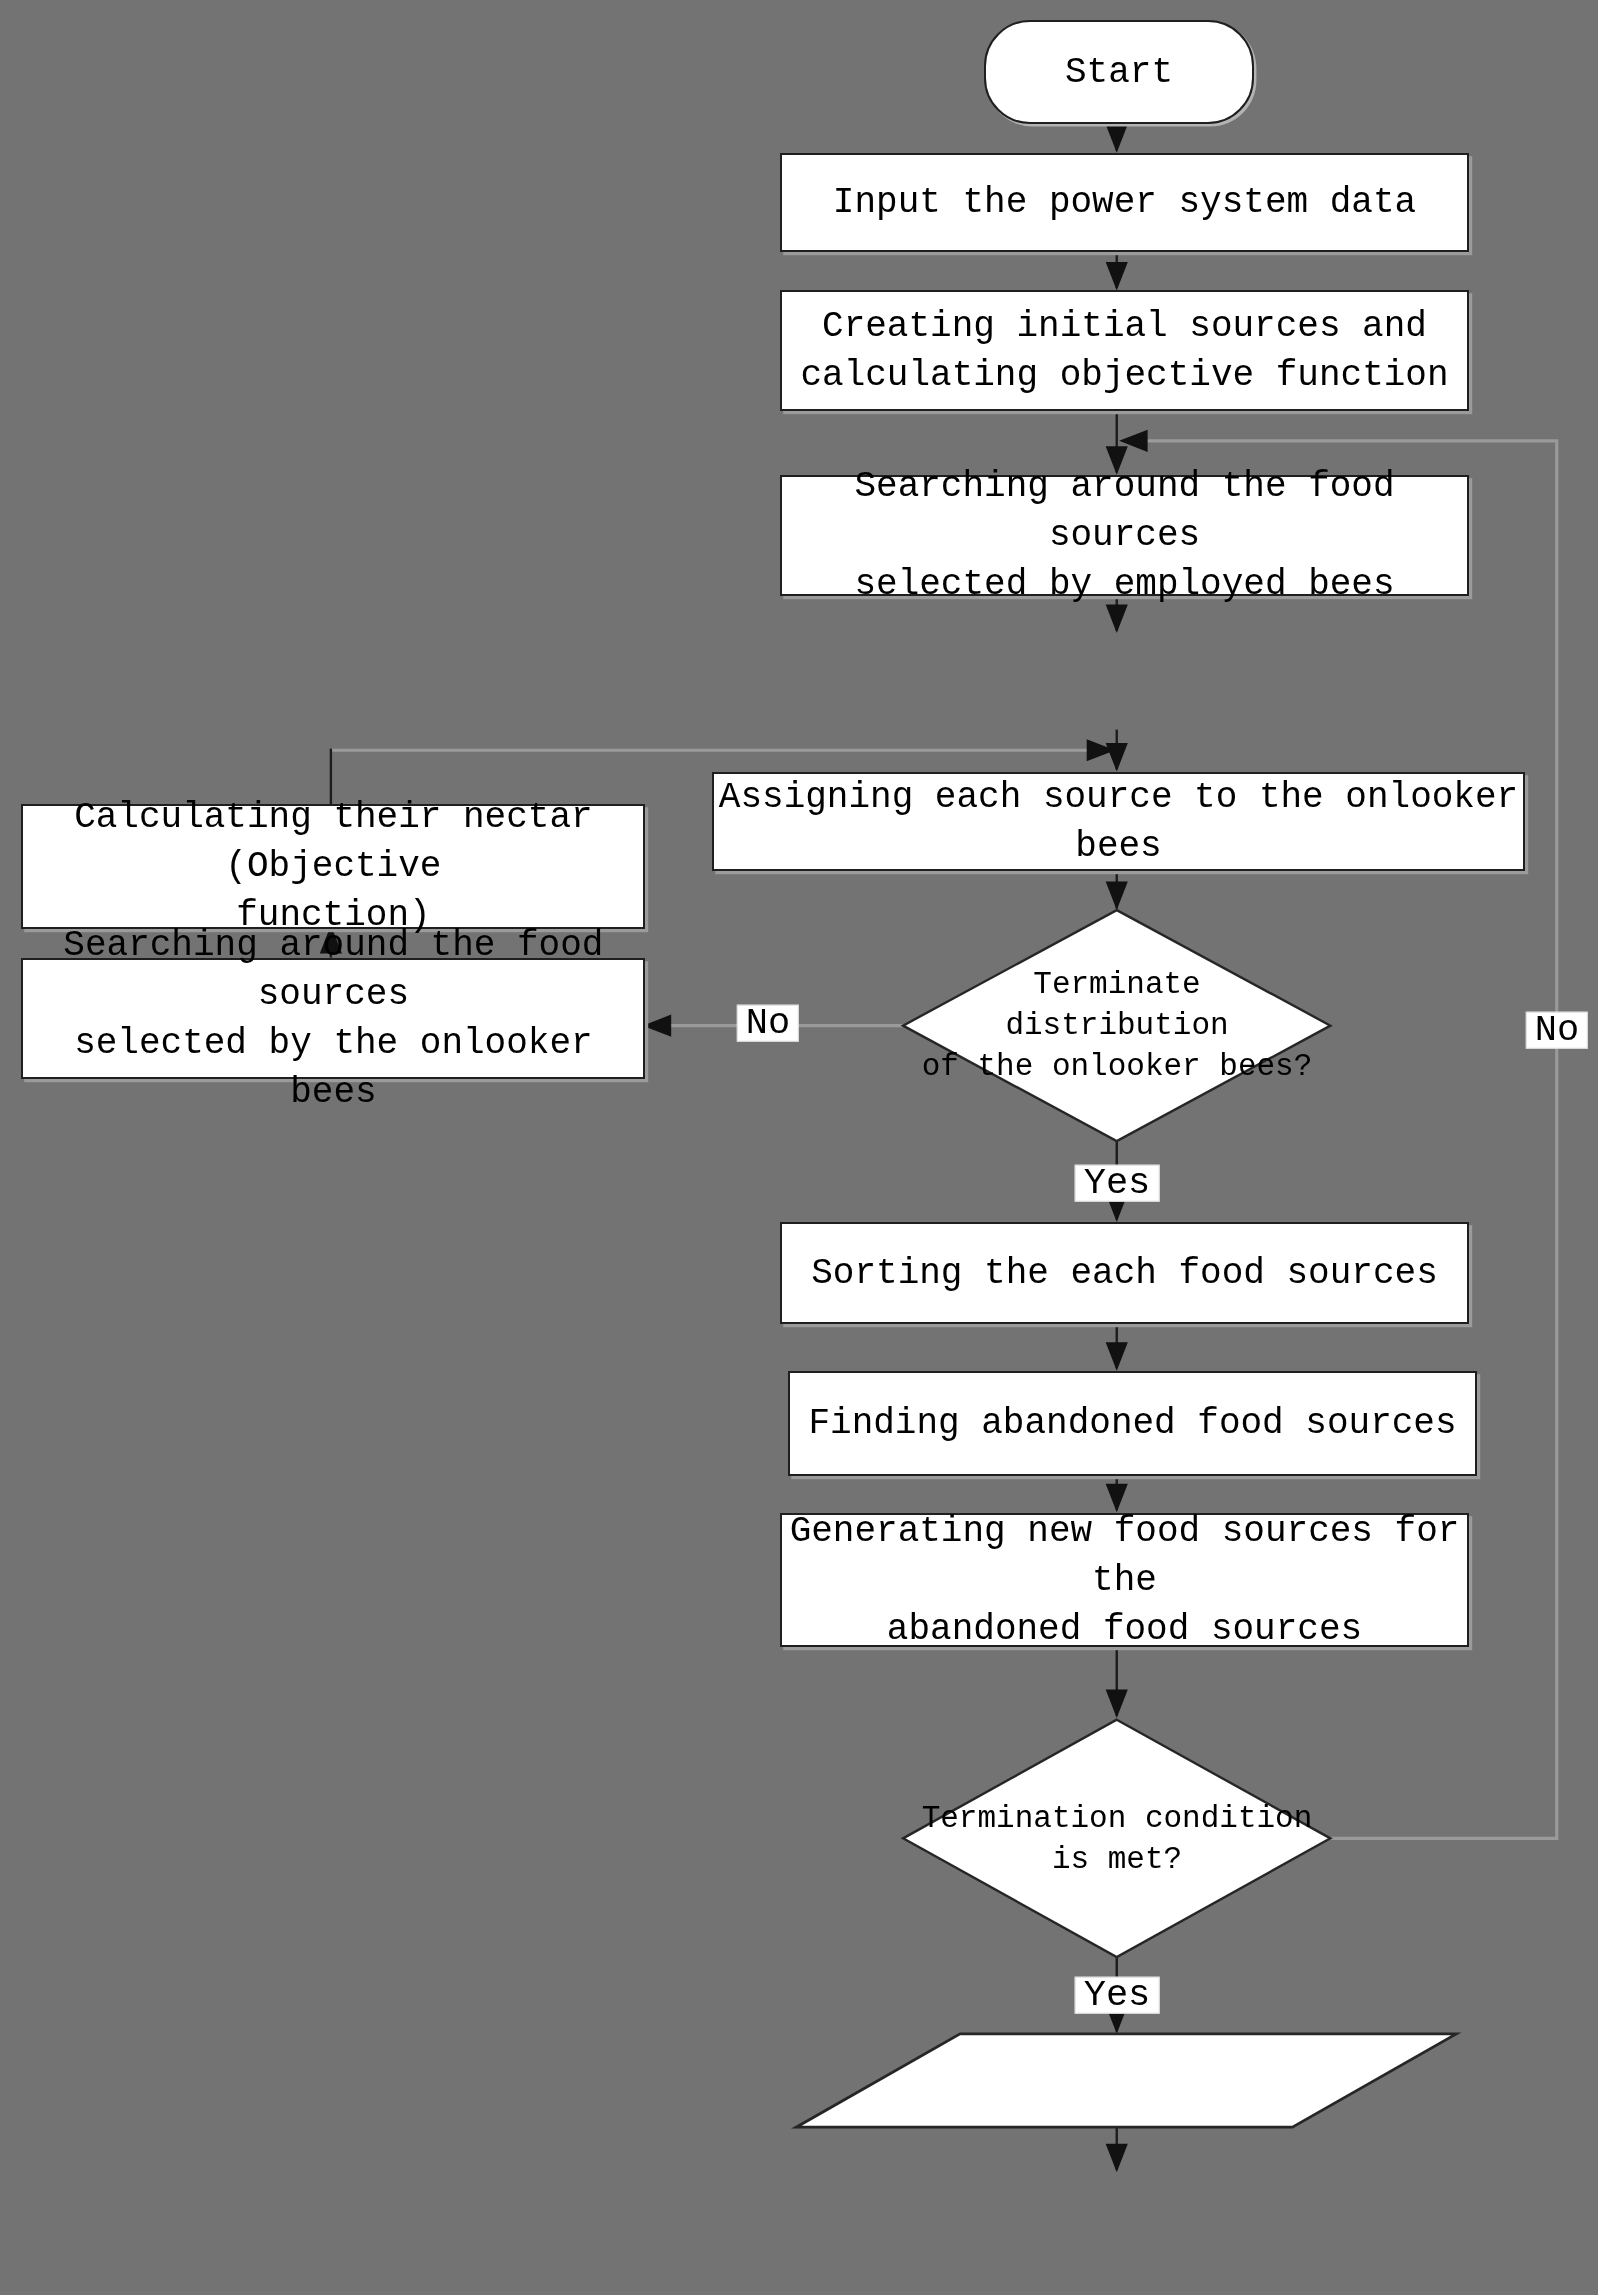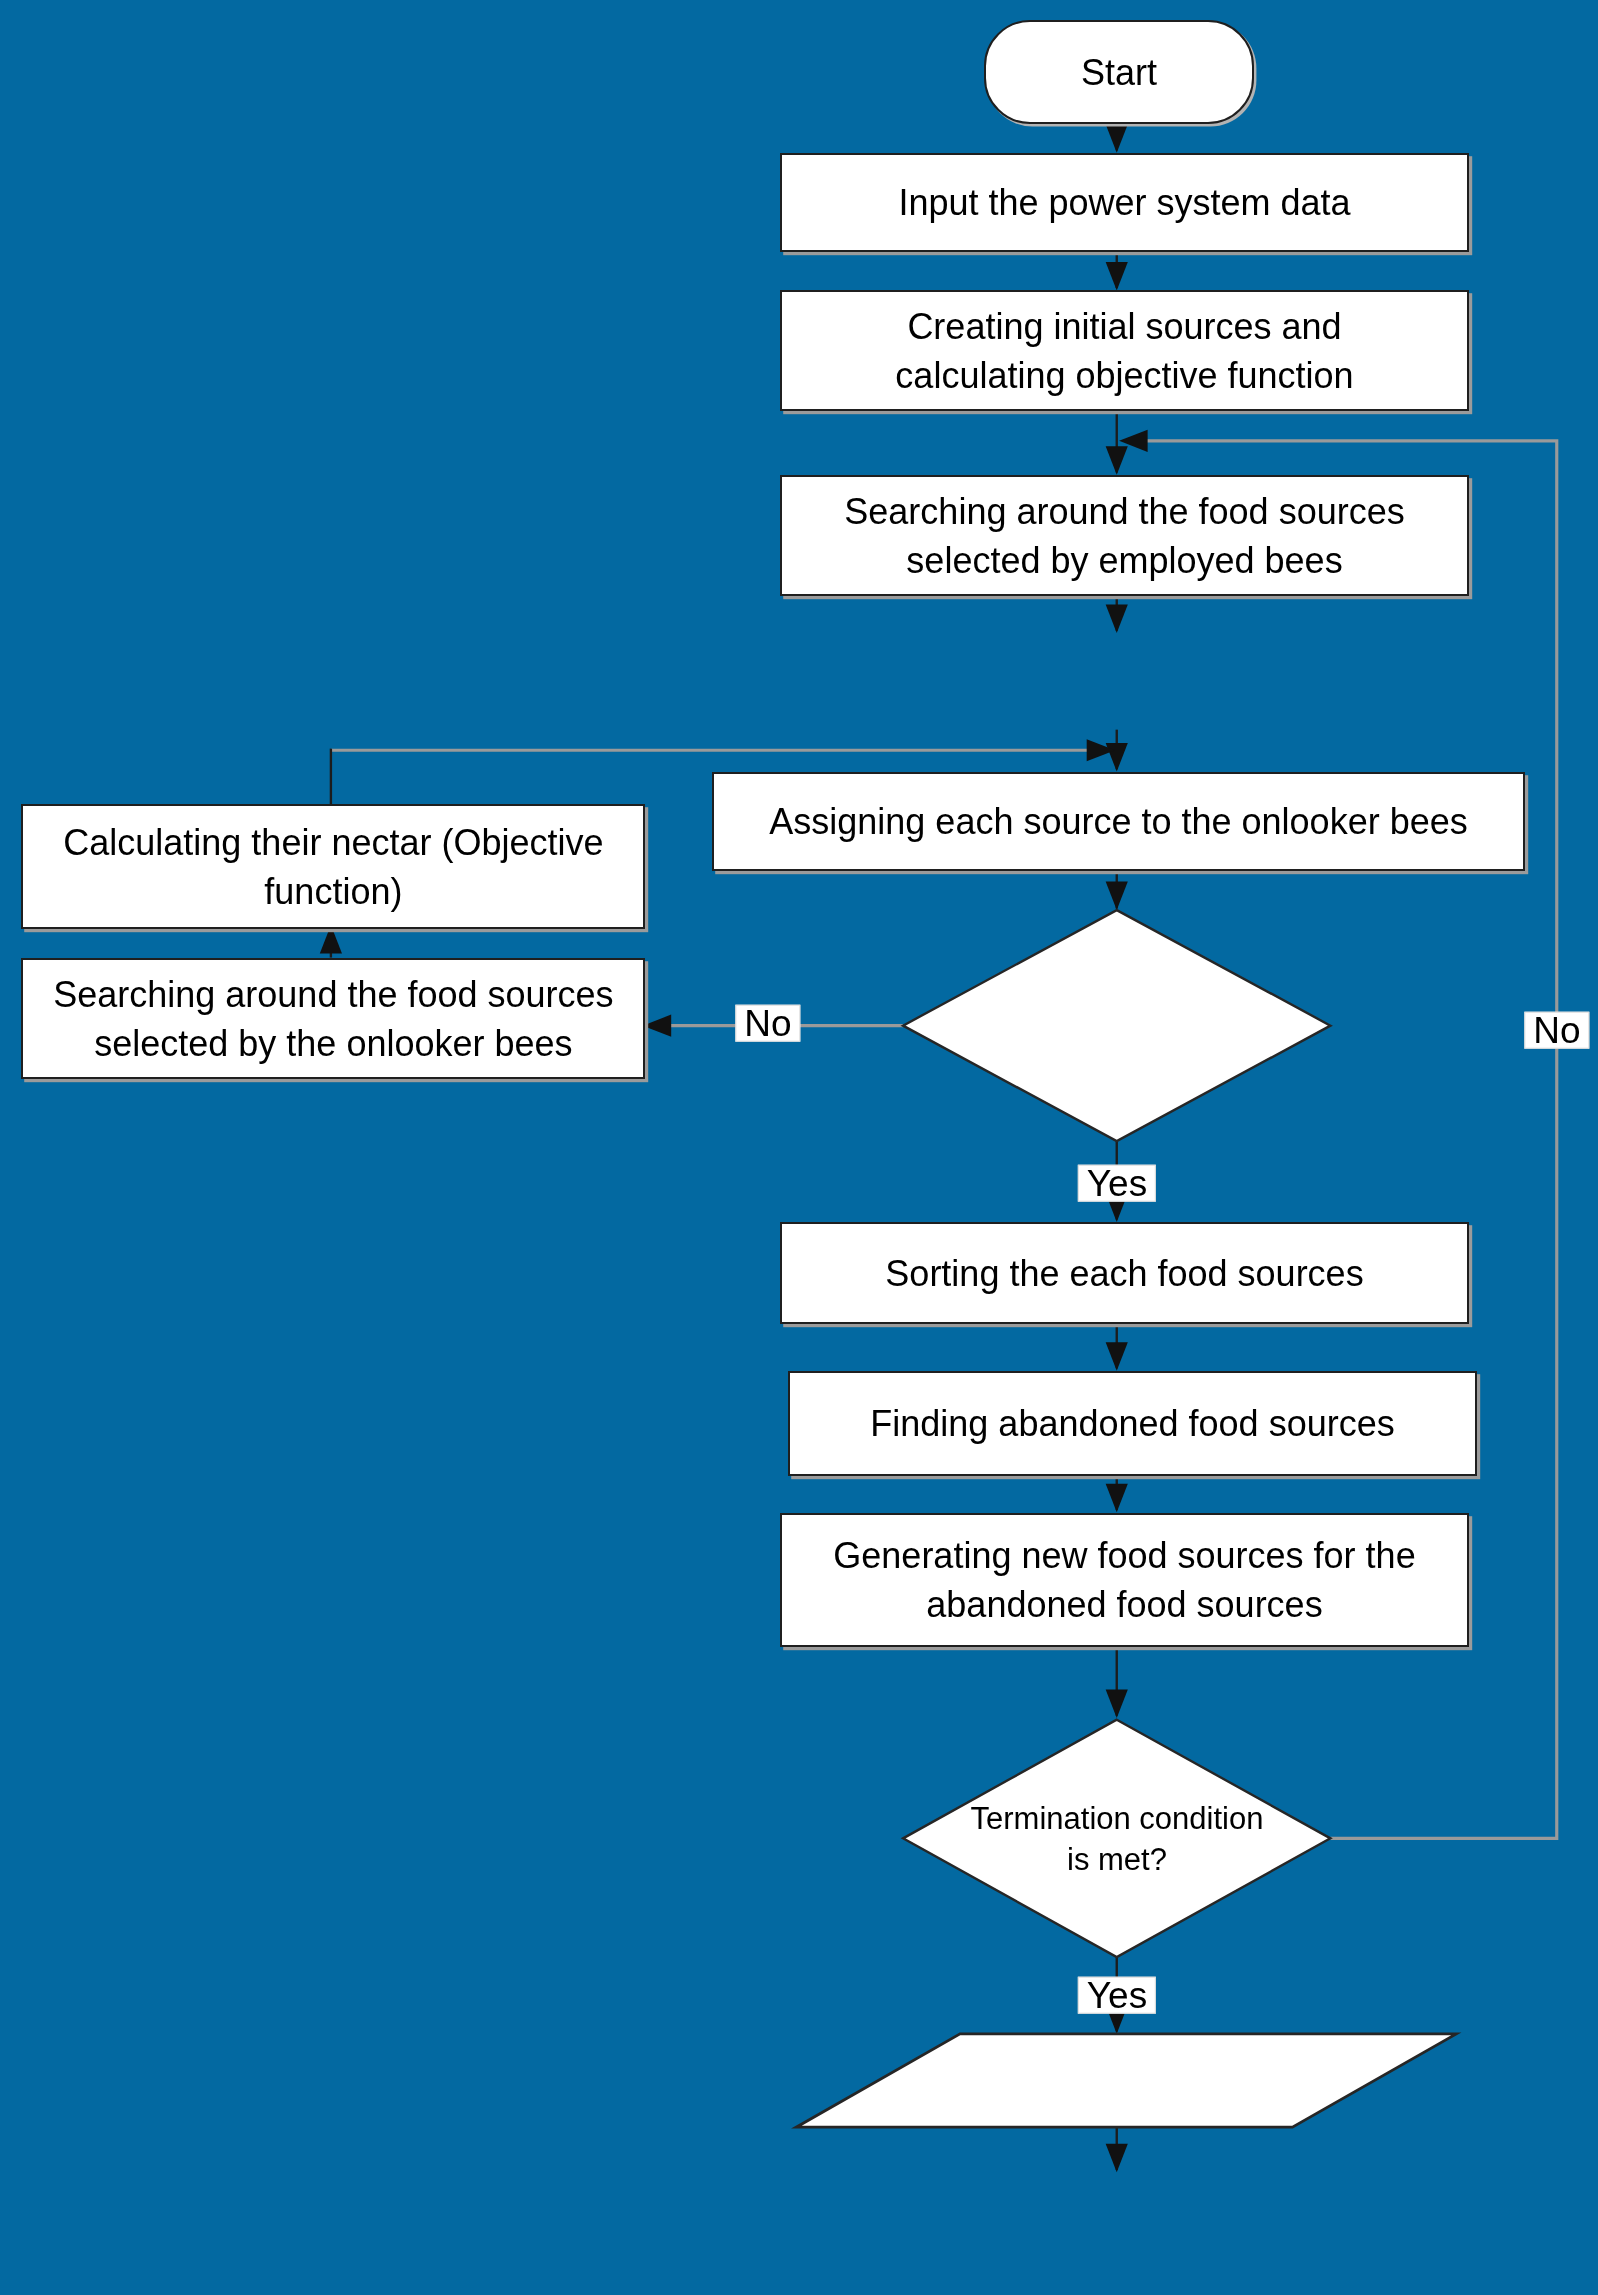--- a/index.html
+++ b/index.html
@@ -1,18 +1,18 @@
 <!DOCTYPE html>
 <html style="font-size:12.7px"><head>
 <meta charset="utf-8">
 <style>
   html,body{margin:0;padding:0;background:#fff;}
   .canvas{
-    position:relative;width:1598px;height:2295px;background:#0369a1;
-    font-family:Liberation Sans, sans-serif;color:#000;overflow:hidden;
+    position:relative;width:1598px;height:2295px;background:#737373;
+    font-family:Liberation Mono, monospace;color:#000;overflow:hidden;
   }
   .wires{position:absolute;left:0;top:0;z-index:1;}
   .spine{stroke:#1c1c1c;stroke-width:3;fill:none;}
   .loop{stroke:#9a9a9a;stroke-width:4;fill:none;}
   .arrow{fill:#111;stroke:none;}
   .shape{fill:#ffffff;stroke:#262626;stroke-width:3;}
   .node{
     position:absolute;z-index:2;background:#fff;border:2.4px solid #1f1f1f;
     box-shadow:3.2px 3.2px 0 #9b9b9b;display:flex;align-items:center;justify-content:center;
     text-align:center;font-size:36px;line-height:49px;white-space:pre-line;
@@ -108,20 +108,24 @@
 
   <div class="node" style="left:21.4px;top:804px;width:620px;height:121px">
     <span>Calculating their nectar (Objective
 function)</span>
   </div>
   <div class="node" style="left:21.4px;top:958px;width:620px;height:117px">
     <span>Searching around the food sources
 selected by the onlooker bees</span>
   </div>
 
+  <div class="shape-label" style="left:919px;top:974px;width:396px;height:103px">
+    <span>Terminate distribution
+of the onlooker bees?</span>
+  </div>
   <div class="shape-label" style="left:919px;top:1787px;width:396px;height:103px">
     <span>Termination condition
 is met?</span>
   </div>
 
   <div class="edge-label" style="left:768px;top:1023px">No</div>
   <div class="edge-label" style="left:1117px;top:1183px">Yes</div>
   <div class="edge-label" style="left:1557px;top:1030px">No</div>
   <div class="edge-label" style="left:1117px;top:1995px">Yes</div>
 

